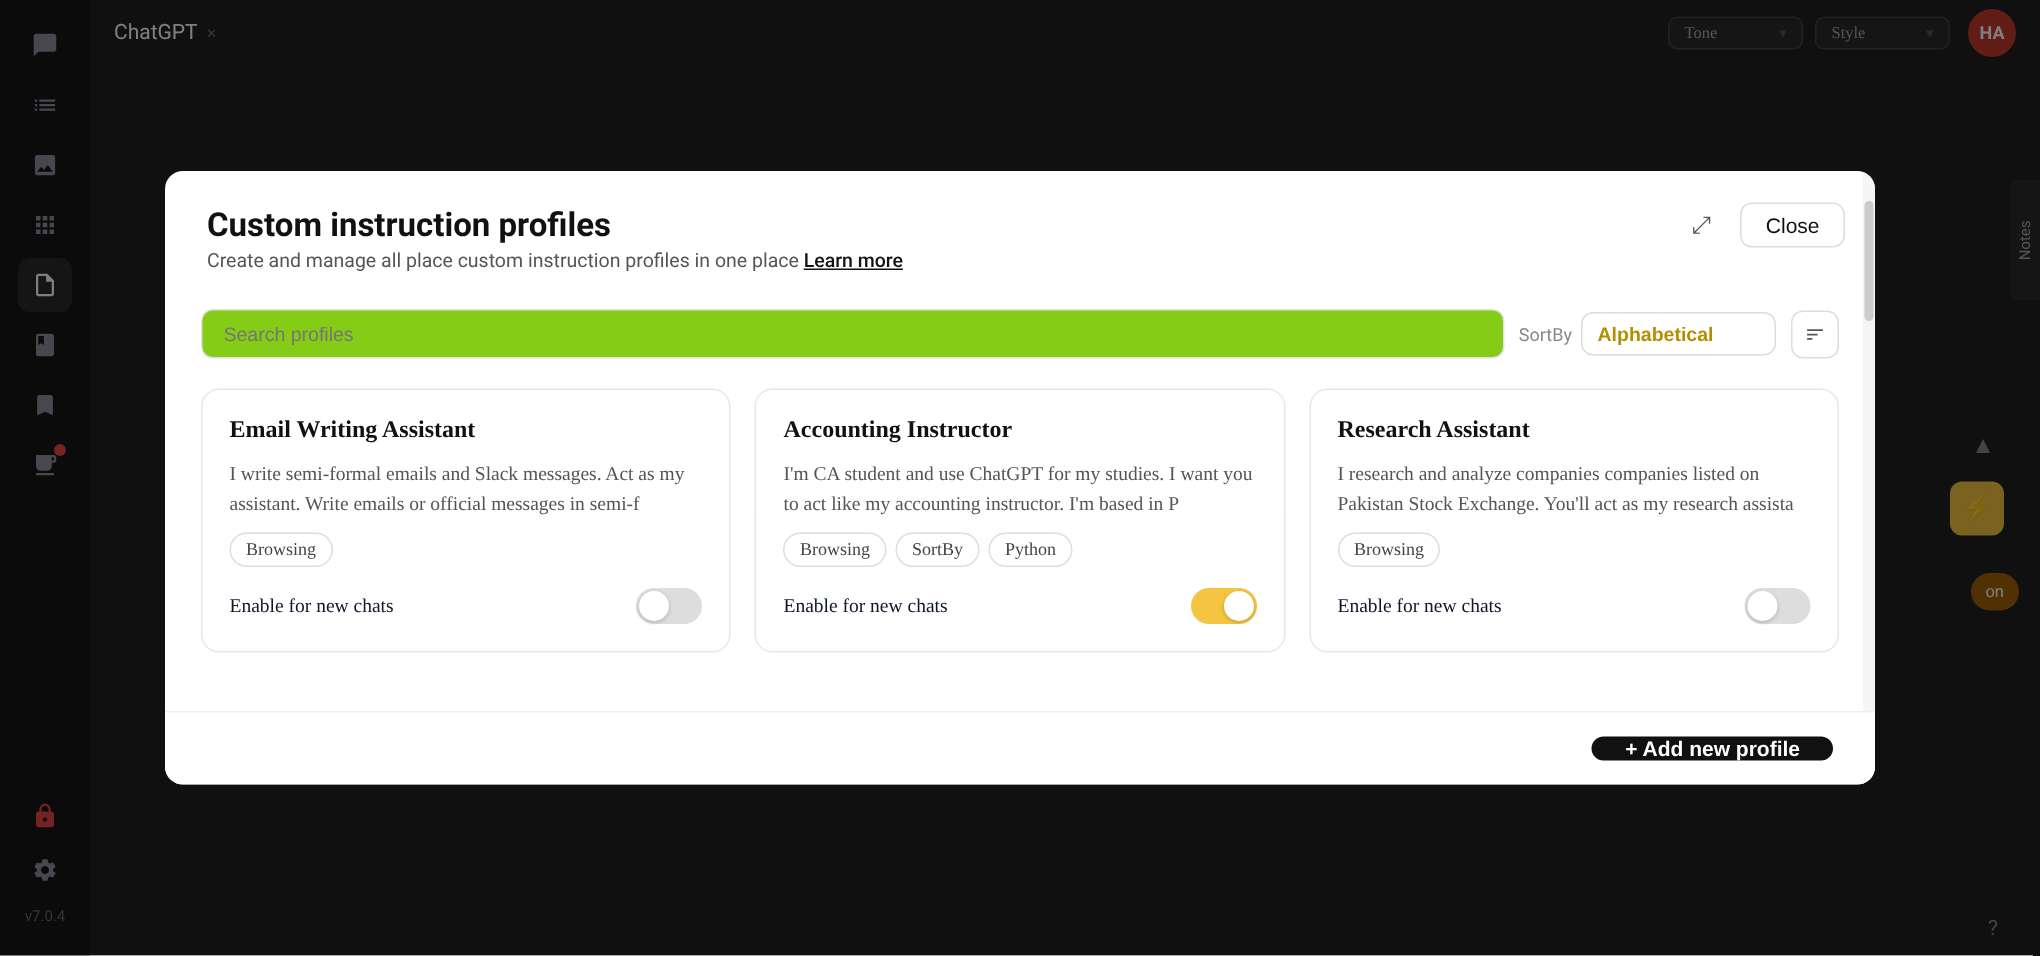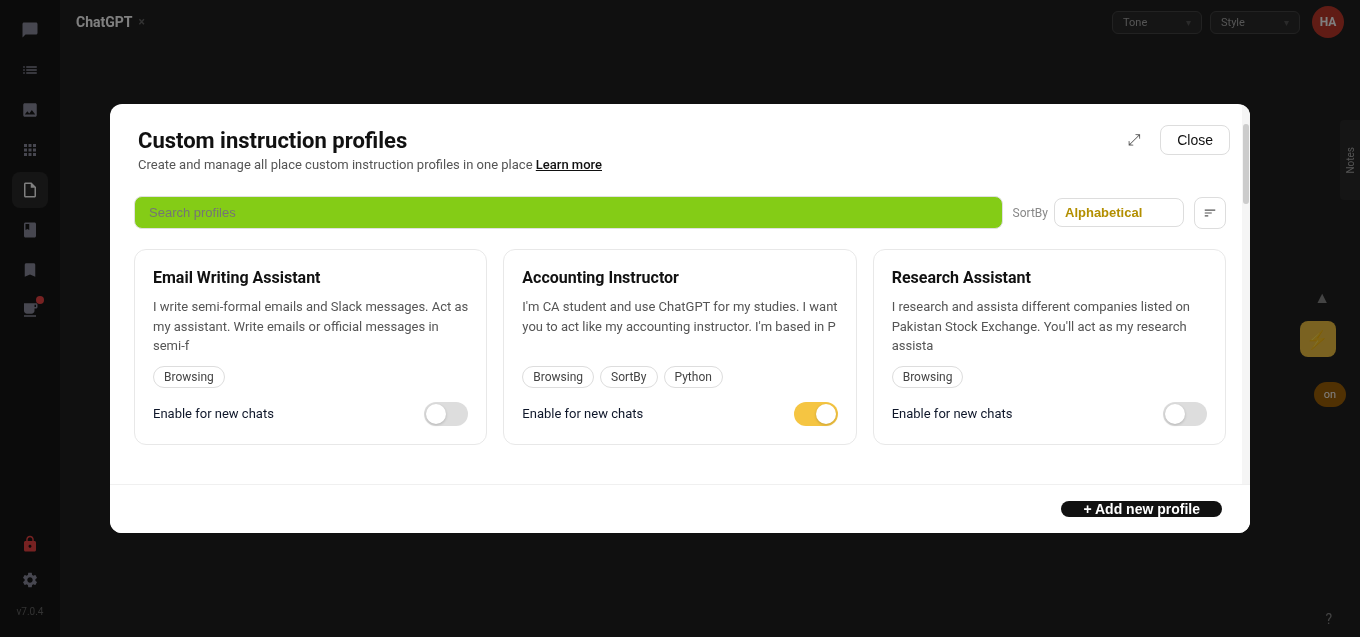--- a/index.html
+++ b/index.html
@@ -81,21 +81,21 @@
       background: #212121;
       display: flex;
       align-items: center;
       padding: 0 16px;
       gap: 8px;
     }
 
     .topbar-title {
       color: #fff;
       font-size: 14px;
-      font-weight: 700;
+      font-weight: 400;
       display: flex;
       align-items: center;
       gap: 6px;
     }
 
     .topbar-title .close-x {
       color: #666;
       font-size: 12px;
       cursor: pointer;
     }
@@ -103,20 +103,21 @@
     .topbar-right {
       margin-left: auto;
       display: flex;
       align-items: center;
       gap: 12px;
     }
 
     .tone-style-area {
       display: flex;
       gap: 8px;
+      font-family: Liberation Serif, serif;
     }
 
     .tone-style-box {
       background: #2a2a2a;
       border: 1px solid #444;
       border-radius: 6px;
       padding: 4px 10px;
       color: #aaa;
       font-size: 11px;
       display: flex;
@@ -347,20 +348,21 @@
       flex: 1;
       padding: 0 24px 80px;
       overflow-y: auto;
     }
 
     .cards-grid {
       display: grid;
       grid-template-columns: repeat(3, 1fr);
       gap: 16px;
       padding: 8px 0;
+      font-family: Liberation Serif, serif;
     }
 
     .profile-card {
       border: 1px solid #e8e8e8;
       border-radius: 12px;
       padding: 18px;
       background: #fff;
       display: flex;
       flex-direction: column;
       gap: 10px;
@@ -659,21 +661,21 @@
           <div class="card-footer">
             <span class="card-footer-label">Enable for new chats</span>
             <div class="toggle-switch on">
               <div class="toggle-knob"></div>
             </div>
           </div>
         </div>
 
         <div class="profile-card">
           <div class="card-title">Research Assistant</div>
-          <div class="card-desc">I research and assista different companies listed on Pakistan Stock Exchange. You'll act as my research assista</div>
+          <div class="card-desc">I research and analyze companies companies listed on Pakistan Stock Exchange. You'll act as my research assista</div>
           <div class="card-tags">
             <span class="tag">Browsing</span>
           </div>
           <div class="card-footer">
             <span class="card-footer-label">Enable for new chats</span>
             <div class="toggle-switch">
               <div class="toggle-knob"></div>
             </div>
           </div>
         </div>

